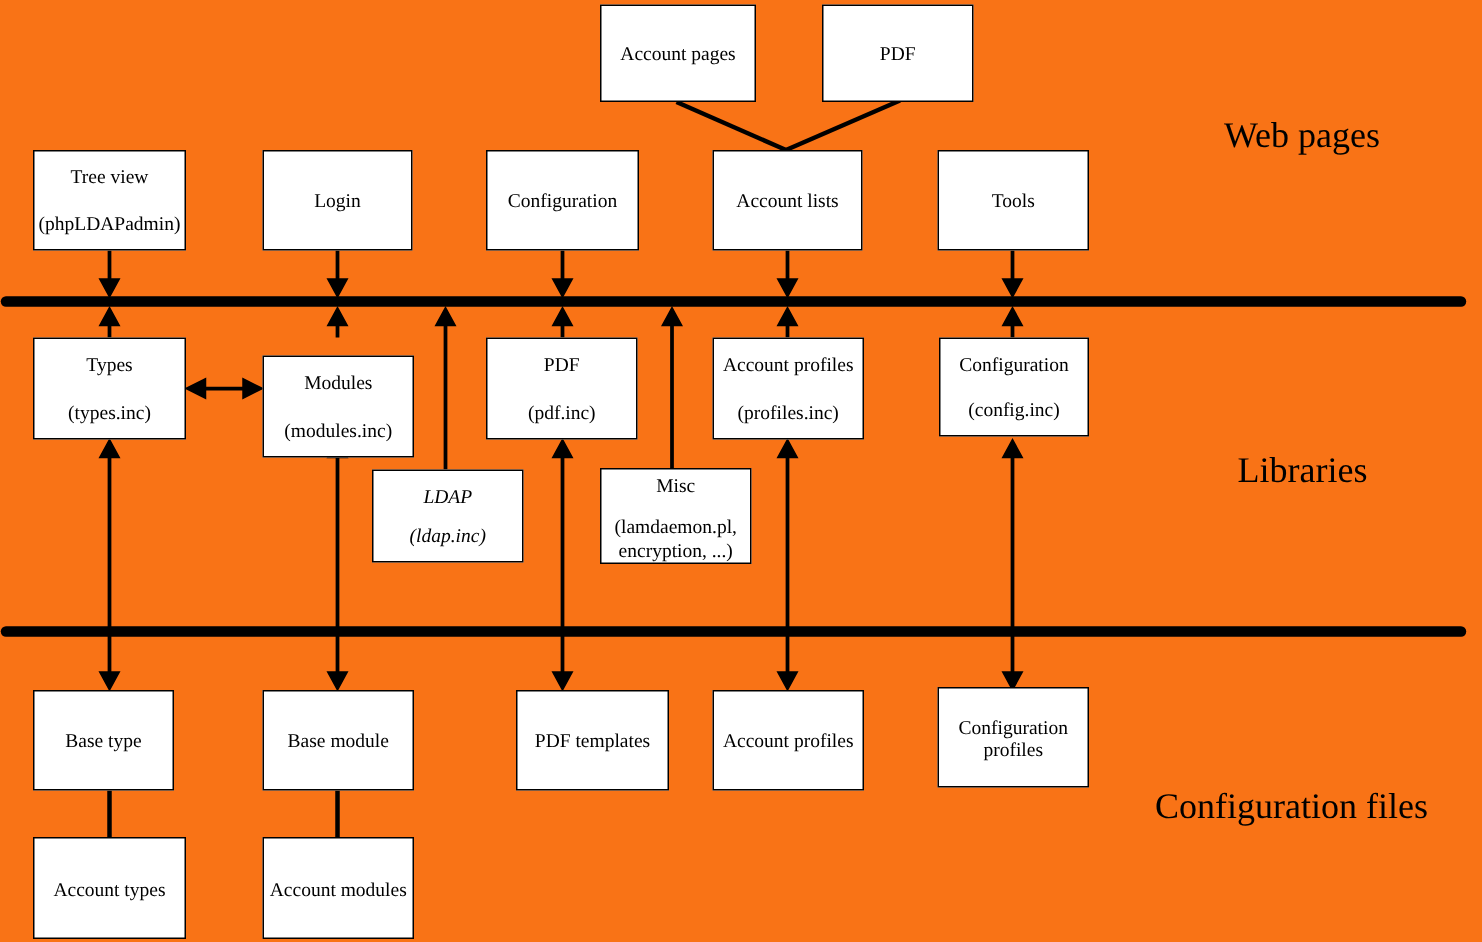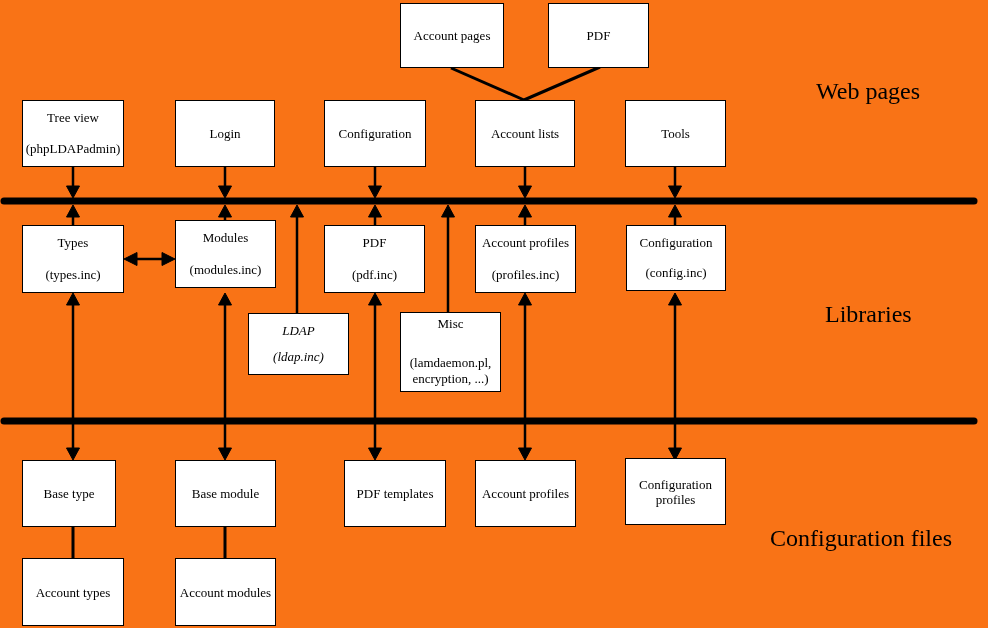--- a/index.html
+++ b/index.html
@@ -165,42 +165,42 @@
     <span class="ln">Account lists</span>
   </div>
   <div class="box" style="left:625px; top:100px; width:101px; height:67px;font-family:Liberation Serif, serif;">
     <span class="ln">Tools</span>
   </div>
 
   <div class="box two" style="left:22px; top:225px; width:102px; height:68px;">
     <span class="ln">Types</span>
     <span class="ln">(types.inc)</span>
   </div>
-  <div class="box two" style="left:175px; top:220px; width:101px; height:68px;">
+  <div class="box two" style="left:175px; top:237px; width:101px; height:68px;">
     <span class="ln">Modules</span>
     <span class="ln">(modules.inc)</span>
   </div>
   <div class="box two" style="left:324px; top:225px; width:101px; height:68px;">
     <span class="ln">PDF</span>
     <span class="ln">(pdf.inc)</span>
   </div>
   <div class="box two" style="left:475px; top:225px; width:101px; height:68px;">
     <span class="ln">Account profiles</span>
     <span class="ln">(profiles.inc)</span>
   </div>
   <div class="box two" style="left:626px; top:225px; width:100px; height:66px;">
     <span class="ln">Configuration</span>
     <span class="ln">(config.inc)</span>
   </div>
 
   <div class="box two" style="left:248px; top:313px; width:101px; height:62px;font-style:italic;">
     <span class="ln">LDAP</span>
     <span class="ln">(ldap.inc)</span>
   </div>
-  <div class="box three" style="left:400px; top:312px; width:101px; height:80px;gap:12px;">
+  <div class="box three" style="left:400px; top:312px; width:101px; height:64px;gap:12px;">
     <span class="ln">Misc</span>
     <span class="grp">
       <span class="ln">(lamdaemon.pl,</span>
       <span class="ln">encryption, ...)</span>
     </span>
   </div>
 
   <div class="box" style="left:22px; top:460px; width:94px; height:67px;">
     <span class="ln">Base type</span>
   </div>

